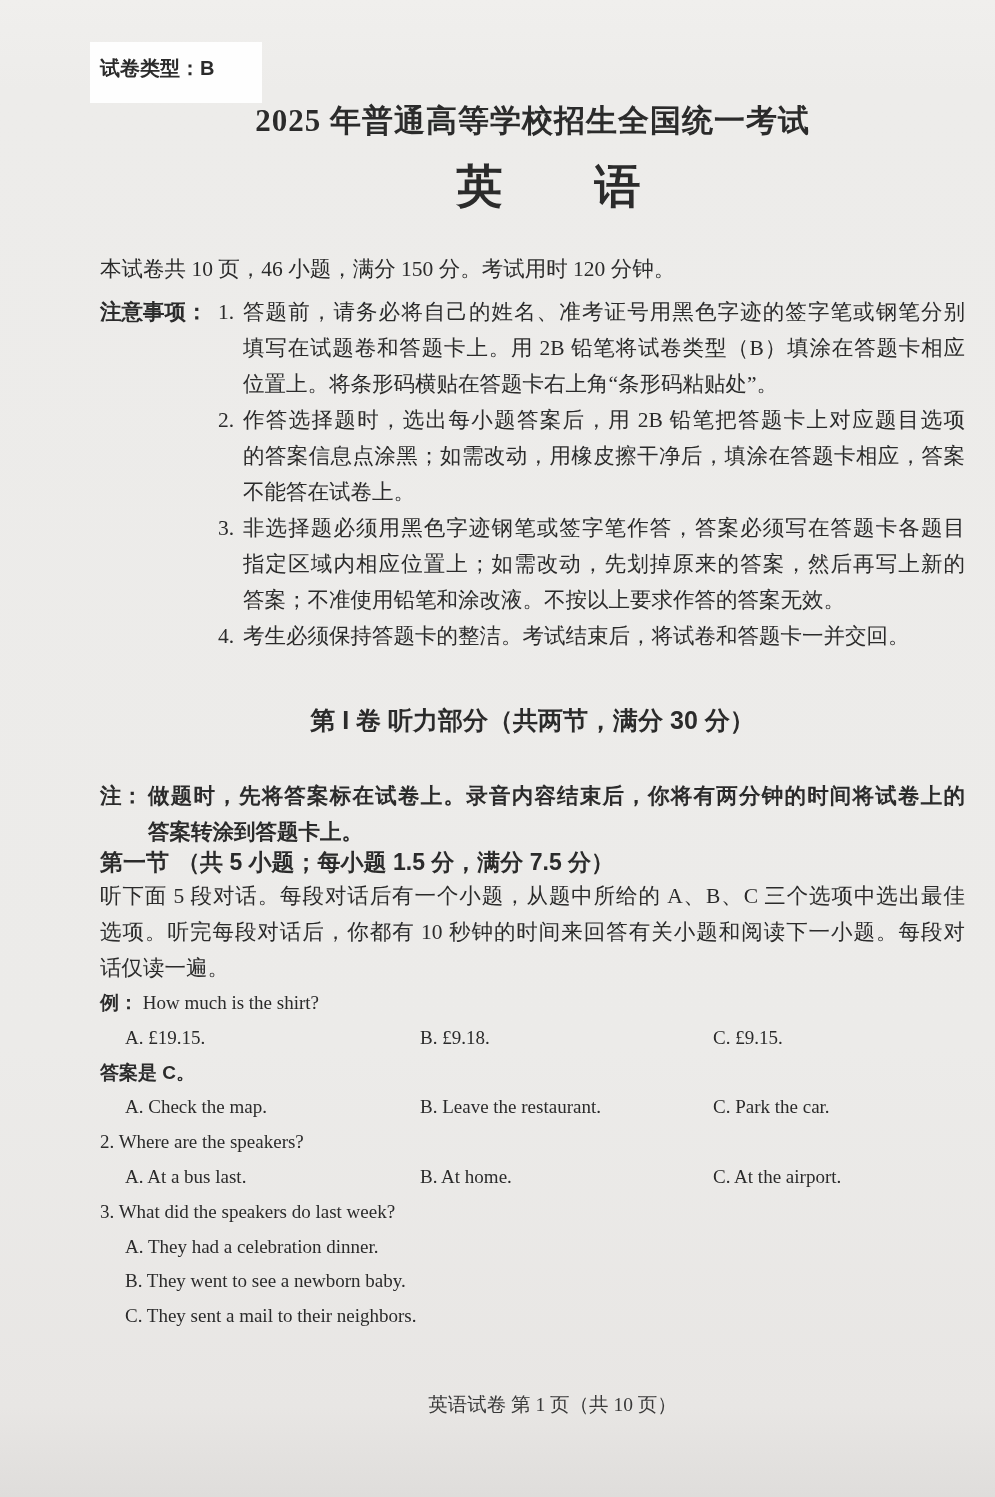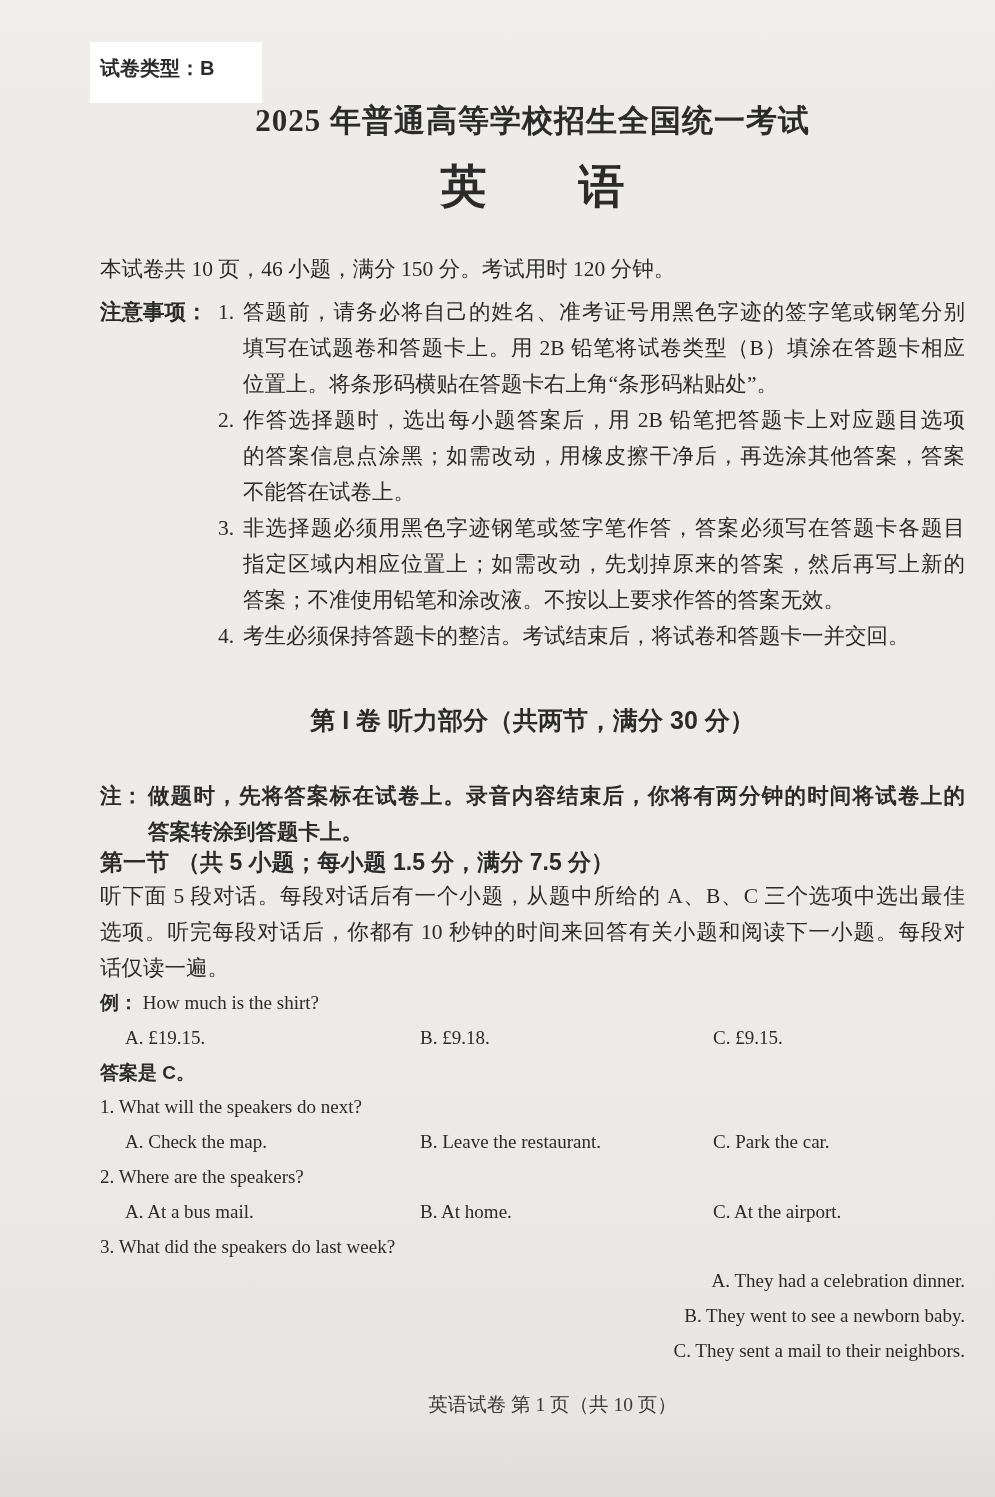--- a/index.html
+++ b/index.html
@@ -11,21 +11,21 @@
     font-family:"Liberation Serif","DejaVu Serif",serif;
     color:#2b2b2b;
     overflow:hidden;
   }
   .cn-bold { font-weight:700; font-family:"Liberation Sans","DejaVu Sans",sans-serif; }
   .abs { position:absolute; }
   .redaction { position:absolute; left:90px; top:42px; width:172px; height:61px; background:#fefefe; }
 
   .exam-type { top:55px; left:100px; width:868px; text-align:left; font-size:20px; line-height:26px; }
   .title     { top:100px; left:100px; width:865px; text-align:center; font-size:31px; line-height:42px; font-weight:700; letter-spacing:1px; }
-  .subject   { top:158px; left:100px; width:865px; text-align:center; font-size:46px; line-height:58px; font-weight:700; }
+  .subject   { top:158px; left:116px; width:865px; text-align:center; font-size:46px; line-height:58px; font-weight:700; }
 
   .summary   { top:252px; left:100px; width:865px; font-size:21.5px; line-height:34px; }
 
   .notice    { top:294px; left:100px; width:865px; font-size:21.5px; line-height:36px; display:flex; }
   .notice-label { flex:none; width:118px; font-size:21.5px; }
   .notice-items { flex:1; }
   .notice-item { display:flex; }
   .notice-num  { flex:none; width:25px; }
   .notice-text { flex:1; }
 
@@ -41,21 +41,21 @@
   .part-desc { margin-left:8px; }
 
   .instr     { top:878px; left:100px; width:865px; font-size:21.5px; line-height:36px; }
 
   .qa        { top:986px; left:100px; width:865px; font-size:19px; line-height:34.8px; }
   .qa .line  { white-space:nowrap; }
   .opts3     { display:flex; padding-left:25px; }
   .opt-a     { flex:none; width:295px; }
   .opt-b     { flex:none; width:293px; }
   .opt-c     { flex:1; }
-  .opt-stack { padding-left:25px;text-align:right; }
+  .opt-stack { padding-left:25px; }
 
   .footer    { top:1390px; left:55px; width:995px; text-align:center; font-size:19.5px; line-height:30px; color:#383838; }
 </style>
 </head>
 <body>
 
 <div class="page">
 
   <div class="redaction"></div>
 
@@ -75,21 +75,21 @@
         <div class="notice-text">
           <div class="fill">答题前，请务必将自己的姓名、准考证号用黑色字迹的签字笔或钢笔分别</div>
           <div class="fill">填写在试题卷和答题卡上。用 2B 铅笔将试卷类型（B）填涂在答题卡相应</div>
           <div>位置上。将条形码横贴在答题卡右上角“条形码粘贴处”。</div>
         </div>
       </div>
       <div class="notice-item">
         <div class="notice-num">2.</div>
         <div class="notice-text">
           <div class="fill">作答选择题时，选出每小题答案后，用 2B 铅笔把答题卡上对应题目选项</div>
-          <div class="fill">的答案信息点涂黑；如需改动，用橡皮擦干净后，再选涂其他答案，答案</div>
+          <div class="fill">的答案信息点涂黑；如需改动，用橡皮擦干净后，填涂在答题卡相应，答案</div>
           <div>不能答在试卷上。</div>
         </div>
       </div>
       <div class="notice-item">
         <div class="notice-num">3.</div>
         <div class="notice-text">
           <div class="fill">非选择题必须用黑色字迹钢笔或签字笔作答，答案必须写在答题卡各题目</div>
           <div class="fill">指定区域内相应位置上；如需改动，先划掉原来的答案，然后再写上新的</div>
           <div>答案；不准使用铅笔和涂改液。不按以上要求作答的答案无效。</div>
         </div>
@@ -128,30 +128,29 @@
       <span class="cn-bold">例：</span>
       <span>How much is the shirt?</span>
     </div>
     <div class="opts3">
       <span class="opt-a">A. £19.15.</span>
       <span class="opt-b">B. £9.18.</span>
       <span class="opt-c">C. £9.15.</span>
     </div>
     <div class="line cn-bold">答案是 C。</div>
 
-    <div class="line">1. What will the speakers do next?</div>
     <div class="opts3">
       <span class="opt-a">A. Check the map.</span>
       <span class="opt-b">B. Leave the restaurant.</span>
       <span class="opt-c">C. Park the car.</span>
     </div>
 
     <div class="line">2. Where are the speakers?</div>
     <div class="opts3">
-      <span class="opt-a">A. At a bus mail.</span>
+      <span class="opt-a">A. At a bus last.</span>
       <span class="opt-b">B. At home.</span>
       <span class="opt-c">C. At the airport.</span>
     </div>
 
     <div class="line">3. What did the speakers do last week?</div>
     <div class="opt-stack">A. They had a celebration dinner.</div>
     <div class="opt-stack">B. They went to see a newborn baby.</div>
     <div class="opt-stack">C. They sent a mail to their neighbors.</div>
   </div>
 

